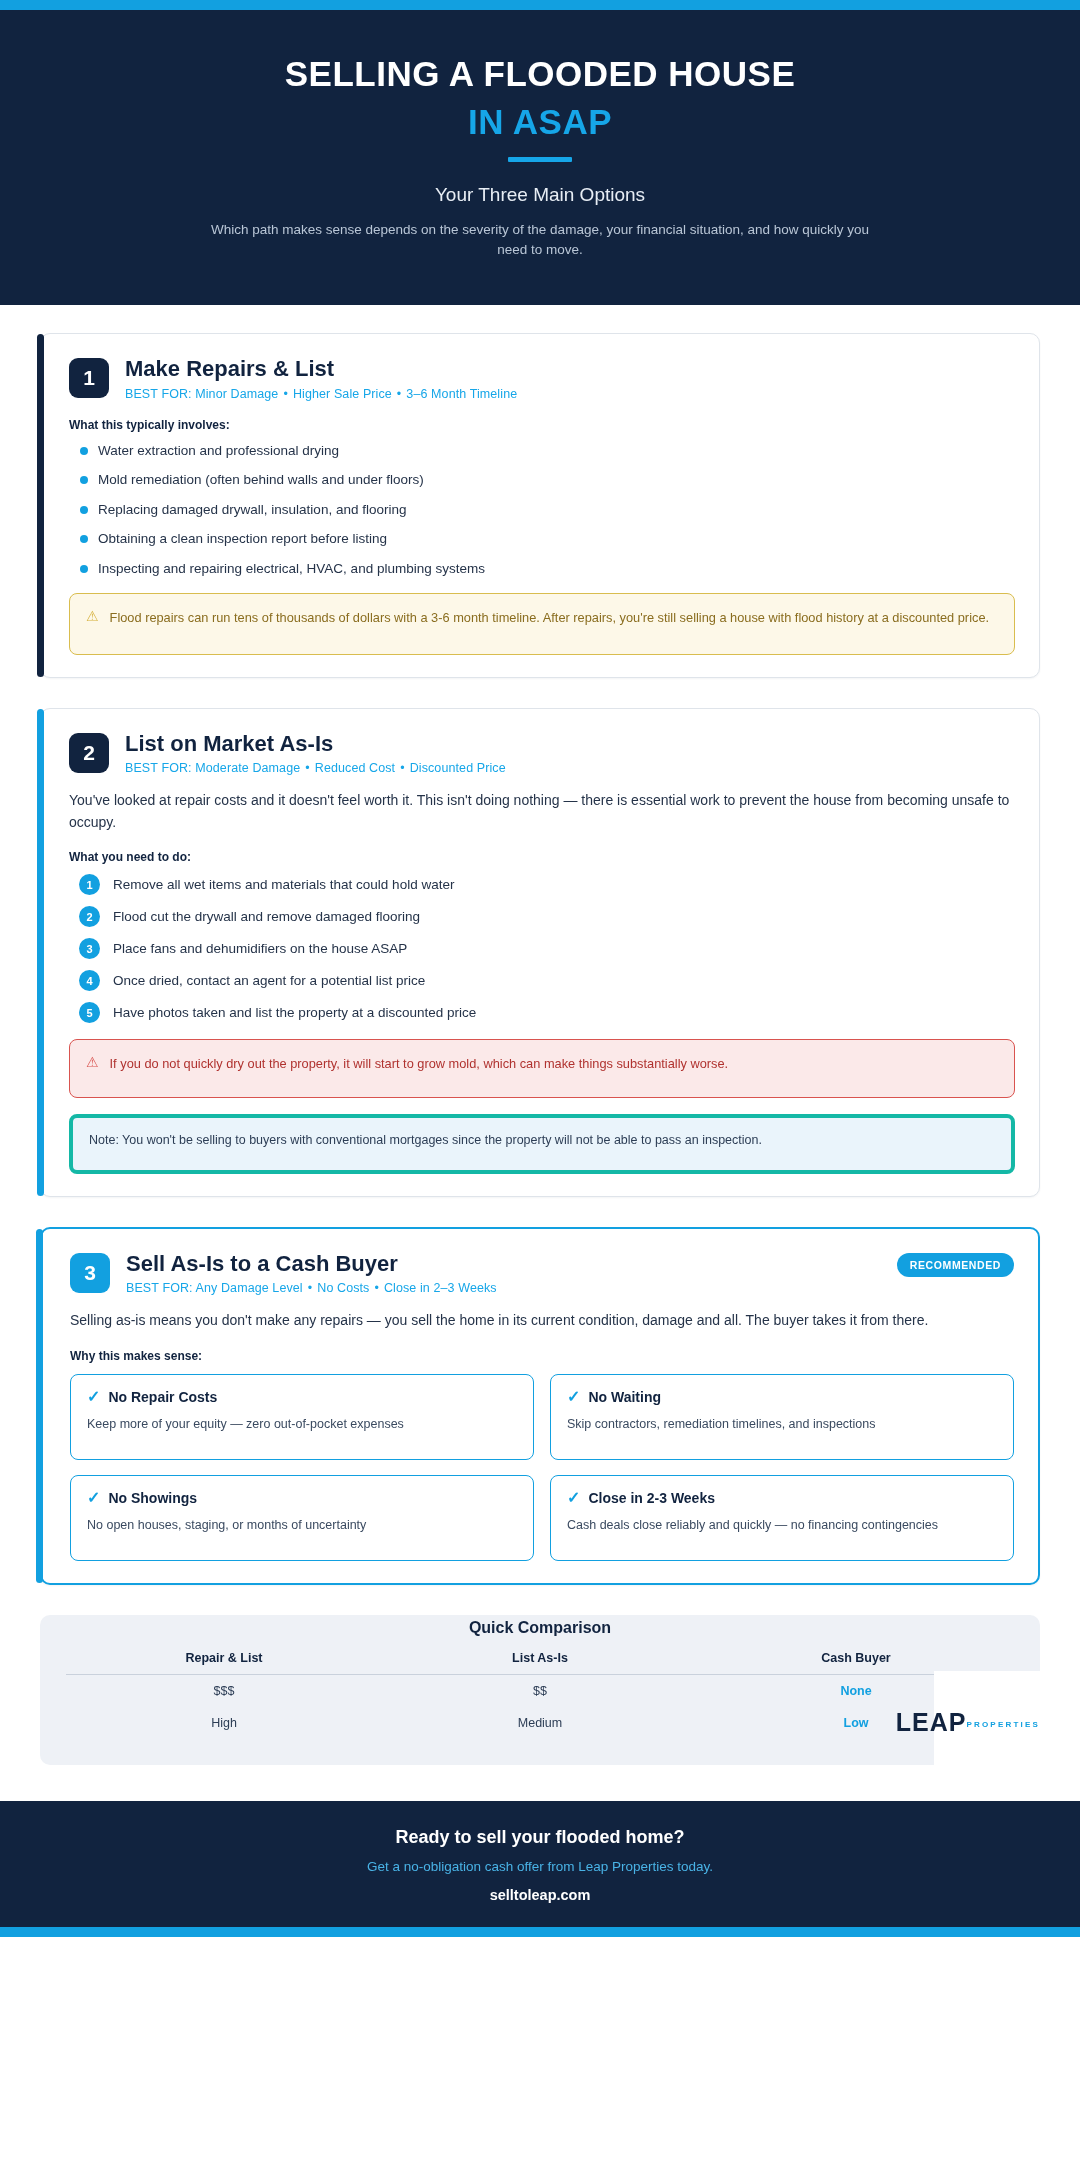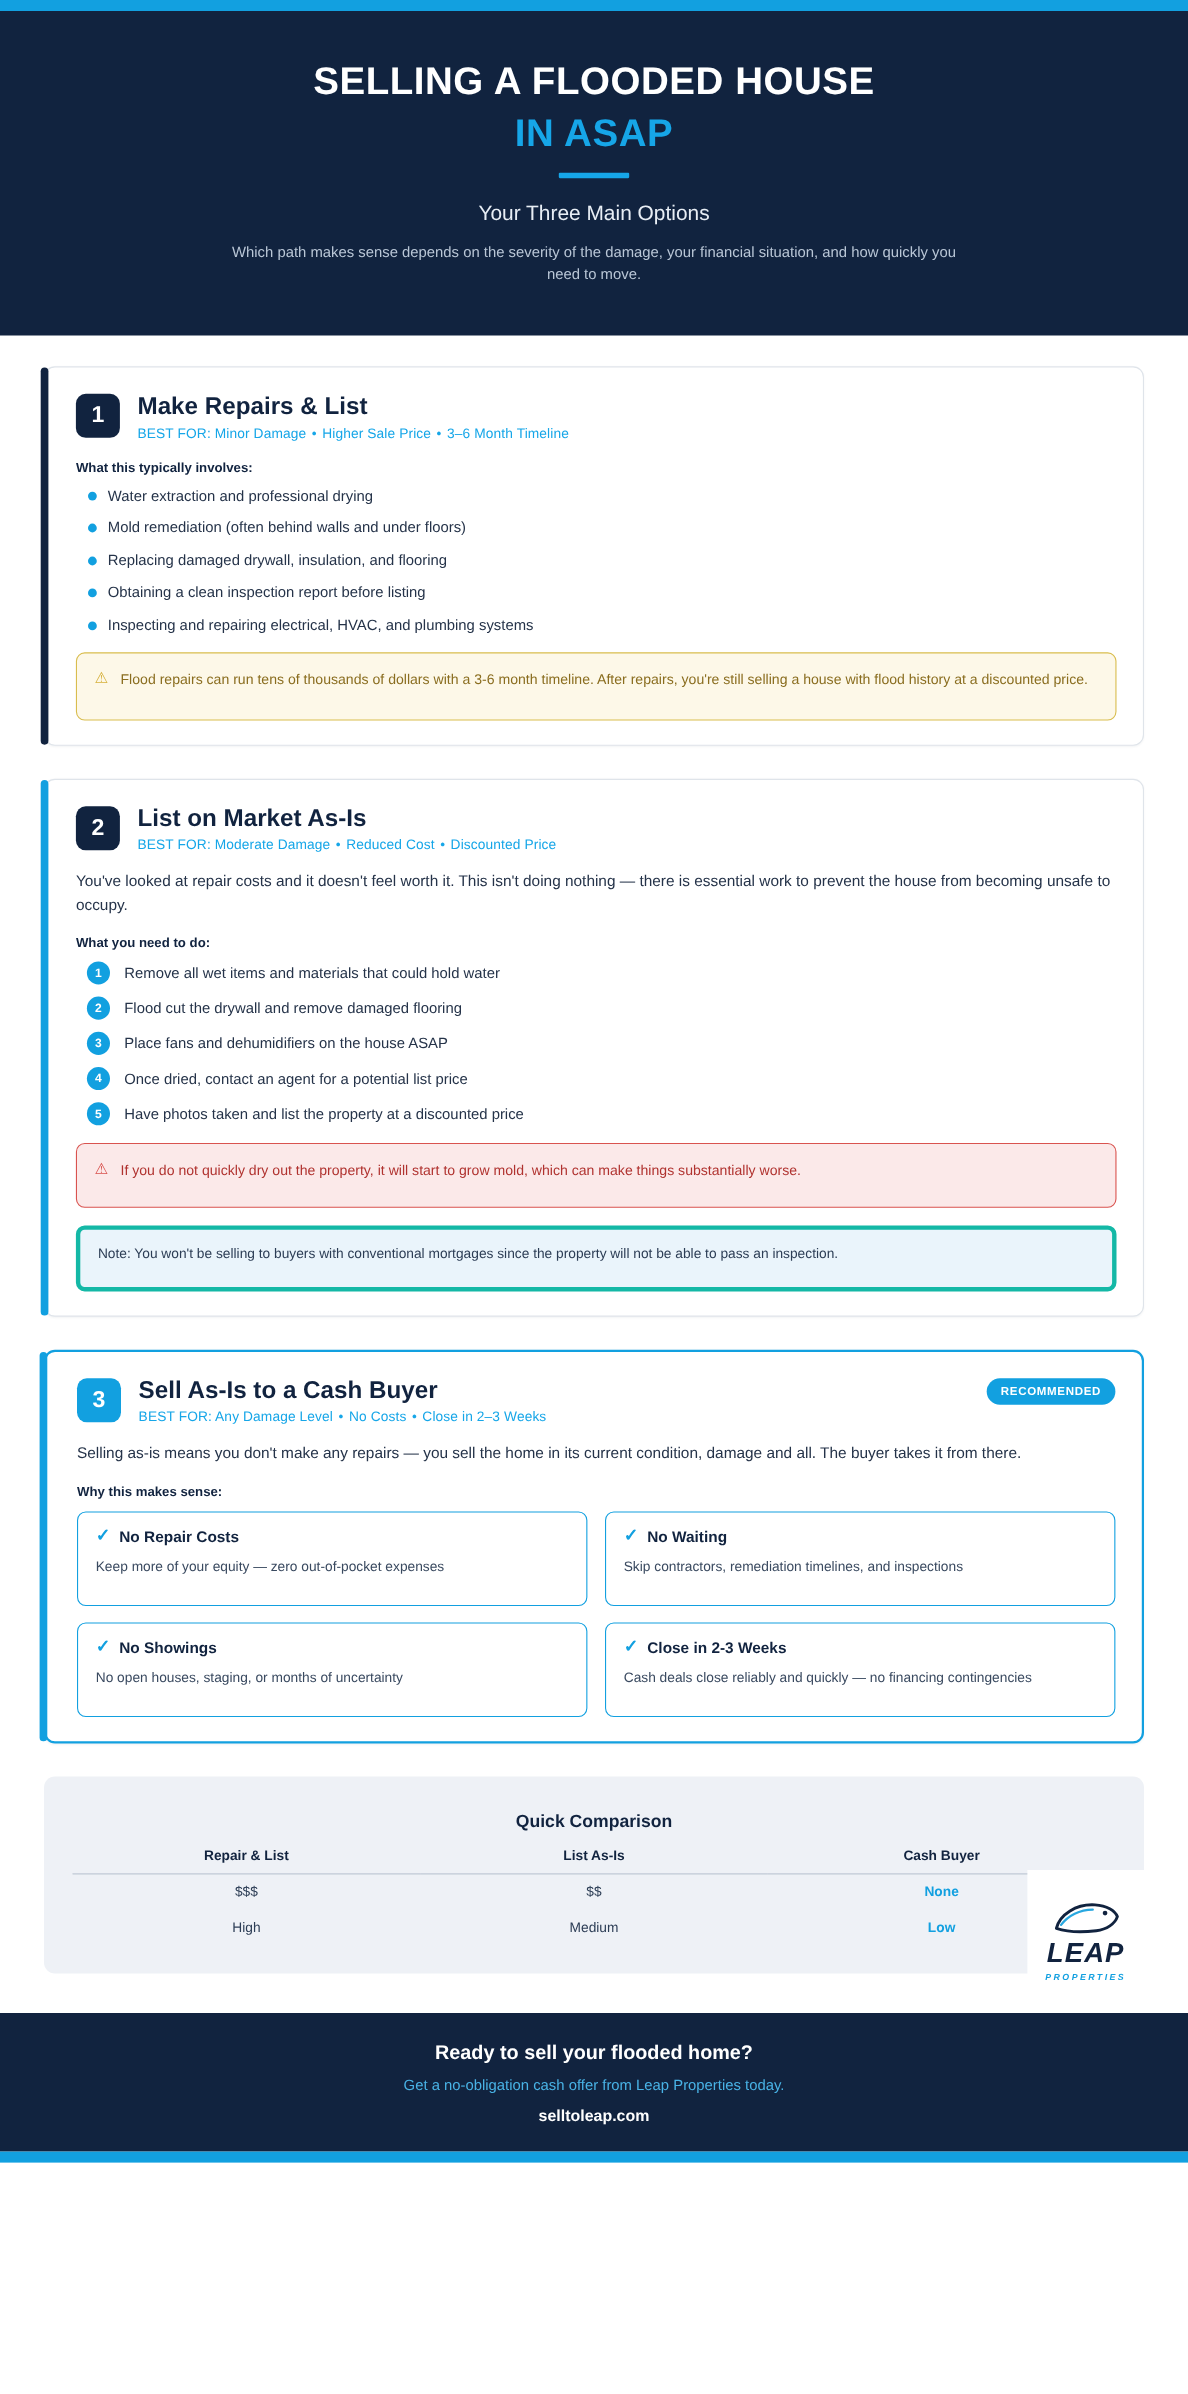--- a/index.html
+++ b/index.html
@@ -178,21 +178,21 @@
     display: flex; align-items: center; gap: 8px;
   }
   .check { color: #12a0e0; font-size: 16px; font-weight: bold; line-height: 1; }
   .benefit-desc { margin-top: 10px; font-size: 12.5px; line-height: 1.45; color: #3a4a60; }
 
   
   .compare {
     background: #eef1f6;
     border-radius: 10px;
     margin: 2px 40px 0 40px;
-    padding: 33px 26px 26px 26px;
+    padding: 4px 26px 26px 26px;
     position: relative;
   }
   .compare-title {
     text-align: center; font-size: 16px; font-weight: bold; color: #11233f;
     margin-bottom: 10px;
   }
   table.cmp { width: 100%; border-collapse: collapse; }
   table.cmp th {
     font-size: 12.5px; font-weight: bold; color: #11233f;
     padding: 4px 0 9px 0; text-align: center;
@@ -202,24 +202,23 @@
   table.cmp td {
     text-align: center; padding: 9px 0; font-size: 12.5px; color: #2c3d55;
   }
   table.cmp td.hi { color: #12a0e0; font-weight: bold; }
 
   .logo-box {
     position: absolute;
     right: 0px; bottom: -14px;
     width: 106px; height: 108px;
     background: #ffffff;
-    display: flex; flex-direction: column;
+    display: flex; flex-direction: row;
     align-items: center; justify-content: flex-end;
     padding-bottom: 6px;
-    font-style: italic;
   }
   .logo-fish { width: 64px; height: 40px; }
   .logo-word { font-size: 25px; font-weight: bold; color: #11233f; letter-spacing: 1px; line-height: 1; }
   .logo-sub { font-size: 8px; font-weight: bold; color: #12a0e0; letter-spacing: 2.2px; margin-top: 4px; }
 
   
   .footer {
     margin-top: 36px;
     background: #11233f;
     text-align: center;

